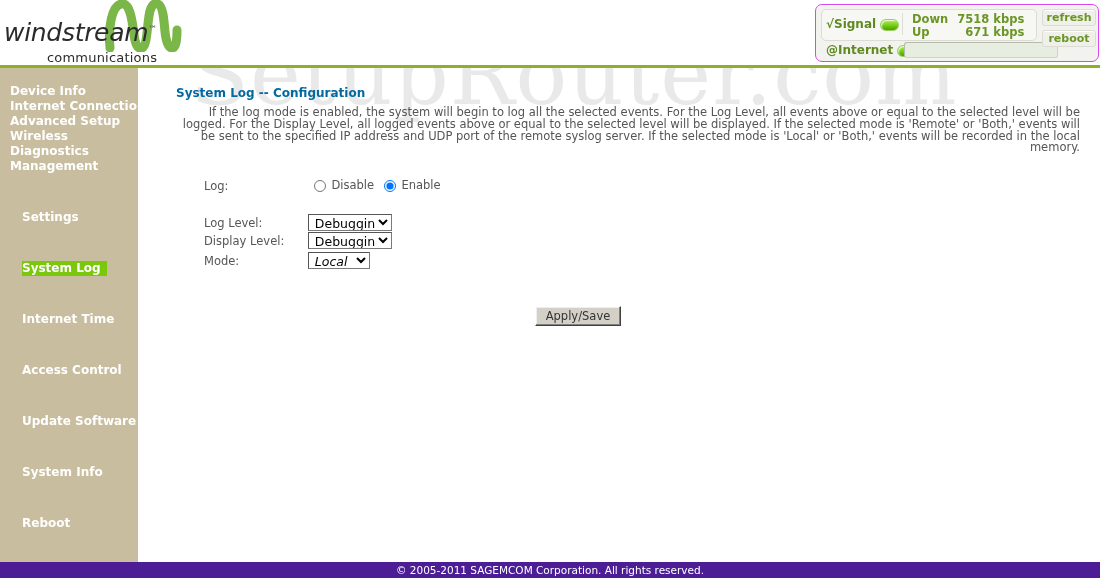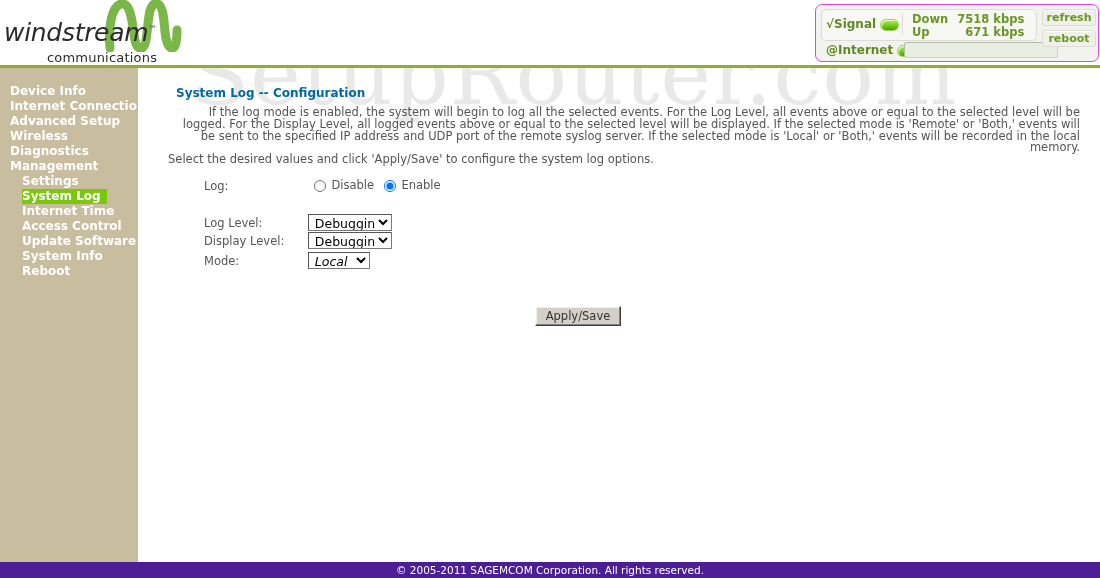--- a/index.html
+++ b/index.html
@@ -199,21 +199,21 @@
   .nav-item {
     font-size: 12px;
     font-weight: bold;
     color: #ffffff;
     line-height: 15px;
     padding: 0 0 0 0;
     white-space: nowrap;
     cursor: pointer;
   }
   .nav-top { padding-left: 10px; }
-  .nav-sub { padding-left: 22px; }
+  .nav-sub { padding-left: 22px; margin-top: 36px; }
   .nav-active {
     background: #7ac70c;
     display: inline-block;
     padding-right: 6px;
   }
   #nav-list { padding-top: 16px; }
 
   
   #main {
     position: absolute;
@@ -403,21 +403,20 @@
     <div class="nav-item nav-sub"><span>System Info</span></div>
     <div class="nav-item nav-sub"><span>Reboot</span></div>
   </div>
 </div>
 
 <div id="main">
 
   <div id="page-title">System Log -- Configuration</div>
 
   <div id="desc-1">If the log mode is enabled, the system will begin to log all the selected events. For the Log Level, all events above or equal to the selected level will be logged. For the Display Level, all logged events above or equal to the selected level will be displayed. If the selected mode is 'Remote' or 'Both,' events will be sent to the specified IP address and UDP port of the remote syslog server. If the selected mode is 'Local' or 'Both,' events will be recorded in the local memory.</div>
-  <div id="desc-2">Select the desired values and click 'Apply/Save' to configure the system log options.</div>
 
   <div id="form-area">
 
     <div class="form-row" id="row-log">
       <span class="form-label">Log:</span>
       <span class="radio-group">
         <span class="radio-opt">
           <input type="radio" name="log" style="">
           <span>Disable</span>
         </span>

